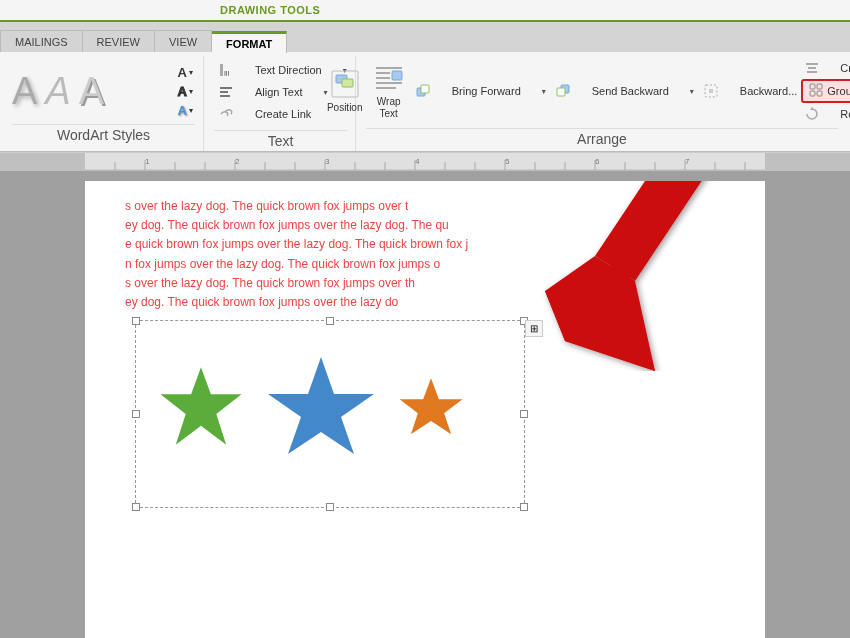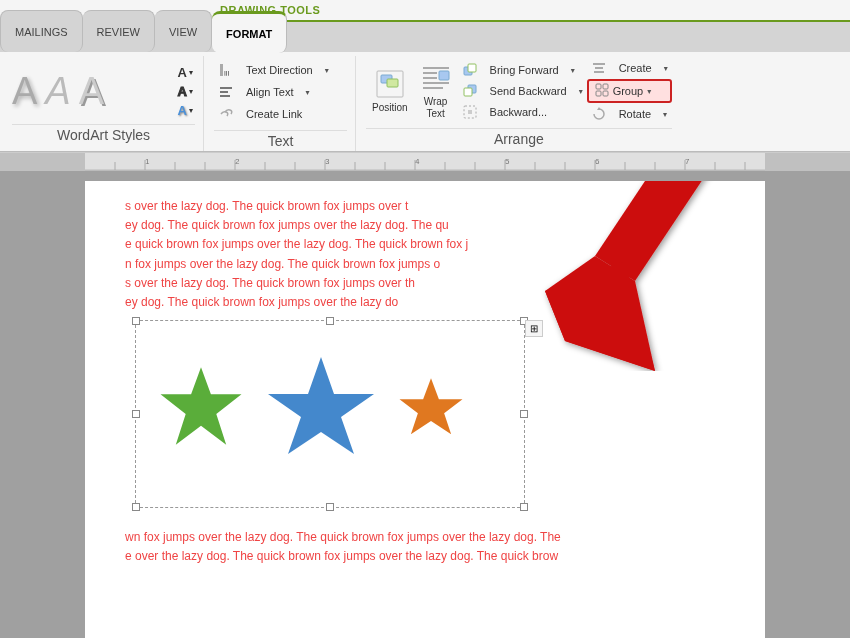--- a/index.html
+++ b/index.html
@@ -34,27 +34,26 @@
       align-items: flex-end;
       height: 30px;
       background: #d4d4d4;
       padding-left: 0;
     }
     .tab {
       padding: 5px 14px;
       font-size: 11px;
       color: #444;
       cursor: pointer;
-      height: 42px;
+      height: 22px;
       display: flex;
       align-items: center;
       border-top: 1px solid #bbb;
       border-right: 1px solid #bbb;
       background: #d4d4d4;
-      border-radius: 8px;
     }
     .tab:first-child { border-left: 1px solid #bbb; }
     .tab.active {
       background: #f5f5f5;
       color: #000;
       font-weight: 600;
       border-top: 3px solid #6a9a1e;
       border-bottom: none;
       margin-bottom: -1px;
       z-index: 2;
@@ -140,21 +139,21 @@
       flex-direction: column;
       gap: 2px;
       align-items: flex-start;
       justify-content: center;
       flex: 1;
       padding: 4px 0;
     }
     .ribbon-btn {
       display: flex;
       align-items: center;
-      gap: 12px;
+      gap: 21px;
       font-size: 11px;
       color: #333;
       cursor: pointer;
       padding: 2px 4px;
       border-radius: 2px;
       white-space: nowrap;
     }
     .ribbon-btn .btn-icon {
       width: 16px;
       height: 16px;
@@ -364,21 +363,21 @@
               <rect x="2" y="14" width="14" height="2" fill="#aaa"></rect>
               <rect x="2" y="19" width="26" height="2" fill="#aaa"></rect>
               <rect x="2" y="24" width="20" height="2" fill="#aaa"></rect>
               <rect x="18" y="8" width="10" height="9" rx="1" fill="#a8c8f0" stroke="#7aaad0" stroke-width="1"></rect>
             </svg>
           </div>
           <div class="label" style="white-space:pre;">Wrap
 Text</div>
         </div>
 
-        <div style="display:flex; flex-direction:column; gap:1px; flex:1;">
+        <div style="display:flex; flex-direction:row; gap:1px; flex:1;">
           <div class="ribbon-btn">
             <span class="btn-icon">
               <svg width="14" height="14" viewBox="0 0 14 14">
                 <rect x="1" y="4" width="8" height="8" rx="1" fill="#a8c8f0" stroke="#7aaad0" stroke-width="1"></rect>
                 <rect x="5" y="1" width="8" height="8" rx="1" fill="white" stroke="#90c060" stroke-width="1"></rect>
               </svg>
             </span>
             <span>Bring Forward</span>
             <span class="dropdown-arrow">▾</span>
           </div>
@@ -527,24 +526,20 @@
             <polygon points="40,4 49,28 76,28 55,44 63,68 40,53 17,68 25,44 4,28 31,28" fill="#e07820" stroke="none"></polygon>
           </svg>
         </div>
       </div>
 
       <div style="position:absolute; left:400px; top:0; background:#f5f5f5; border:1px solid #ccc; padding:2px 4px; font-size:10px; display:flex; gap:2px;">
         <span>⊞</span>
       </div>
     </div>
 
-    <div class="doc-text" style="margin-top:8px;">
-      <div>wn fox jumps over the lazy dog.  The quick brown fox jumps over the lazy dog.  The</div>
-      <div>e over the lazy dog. The quick brown fox jumps over the lazy dog. The quick brow</div>
-    </div>
 
     <div style="position:absolute; right:-10px; top:-100px; pointer-events:none; z-index:20;">
       <svg width="320" height="290" viewBox="0 0 320 290">
 
         <defs>
           <filter id="shadow">
             <feDropShadow dx="2" dy="2" stdDeviation="3" flood-color="rgba(0,0,0,0.4)"></feDropShadow>
           </filter>
         </defs>
         <g filter="url(#shadow)">

